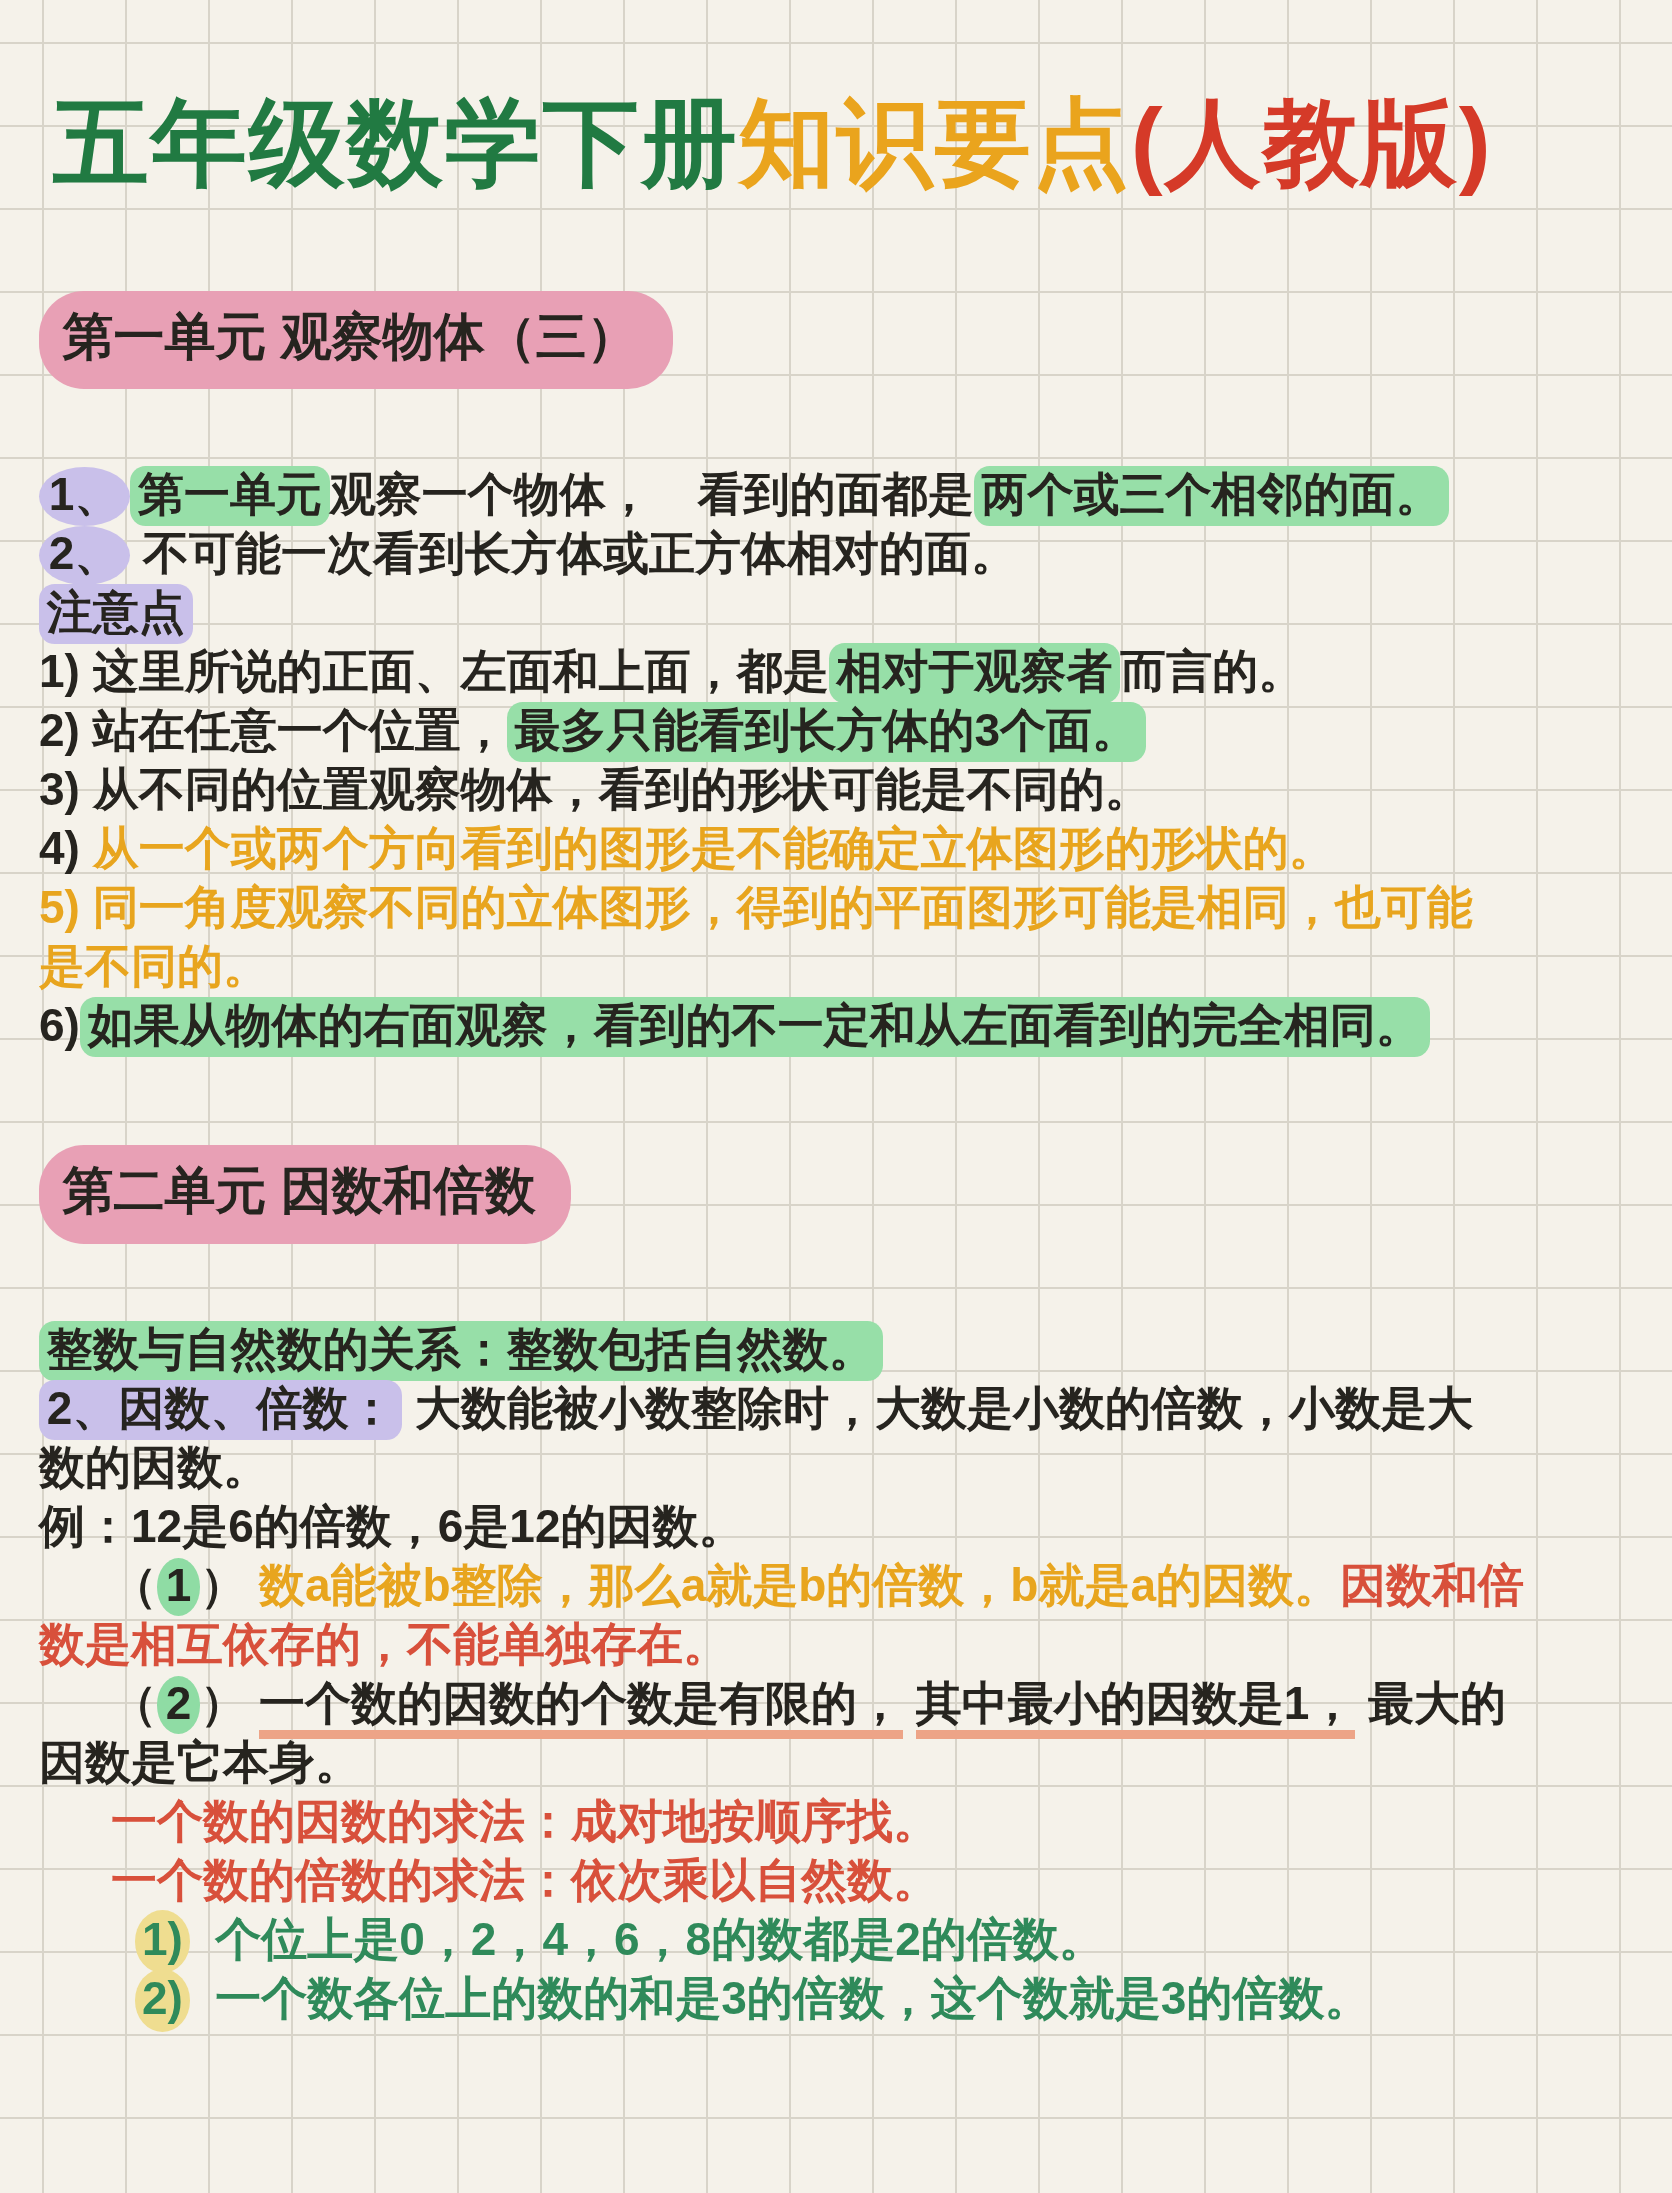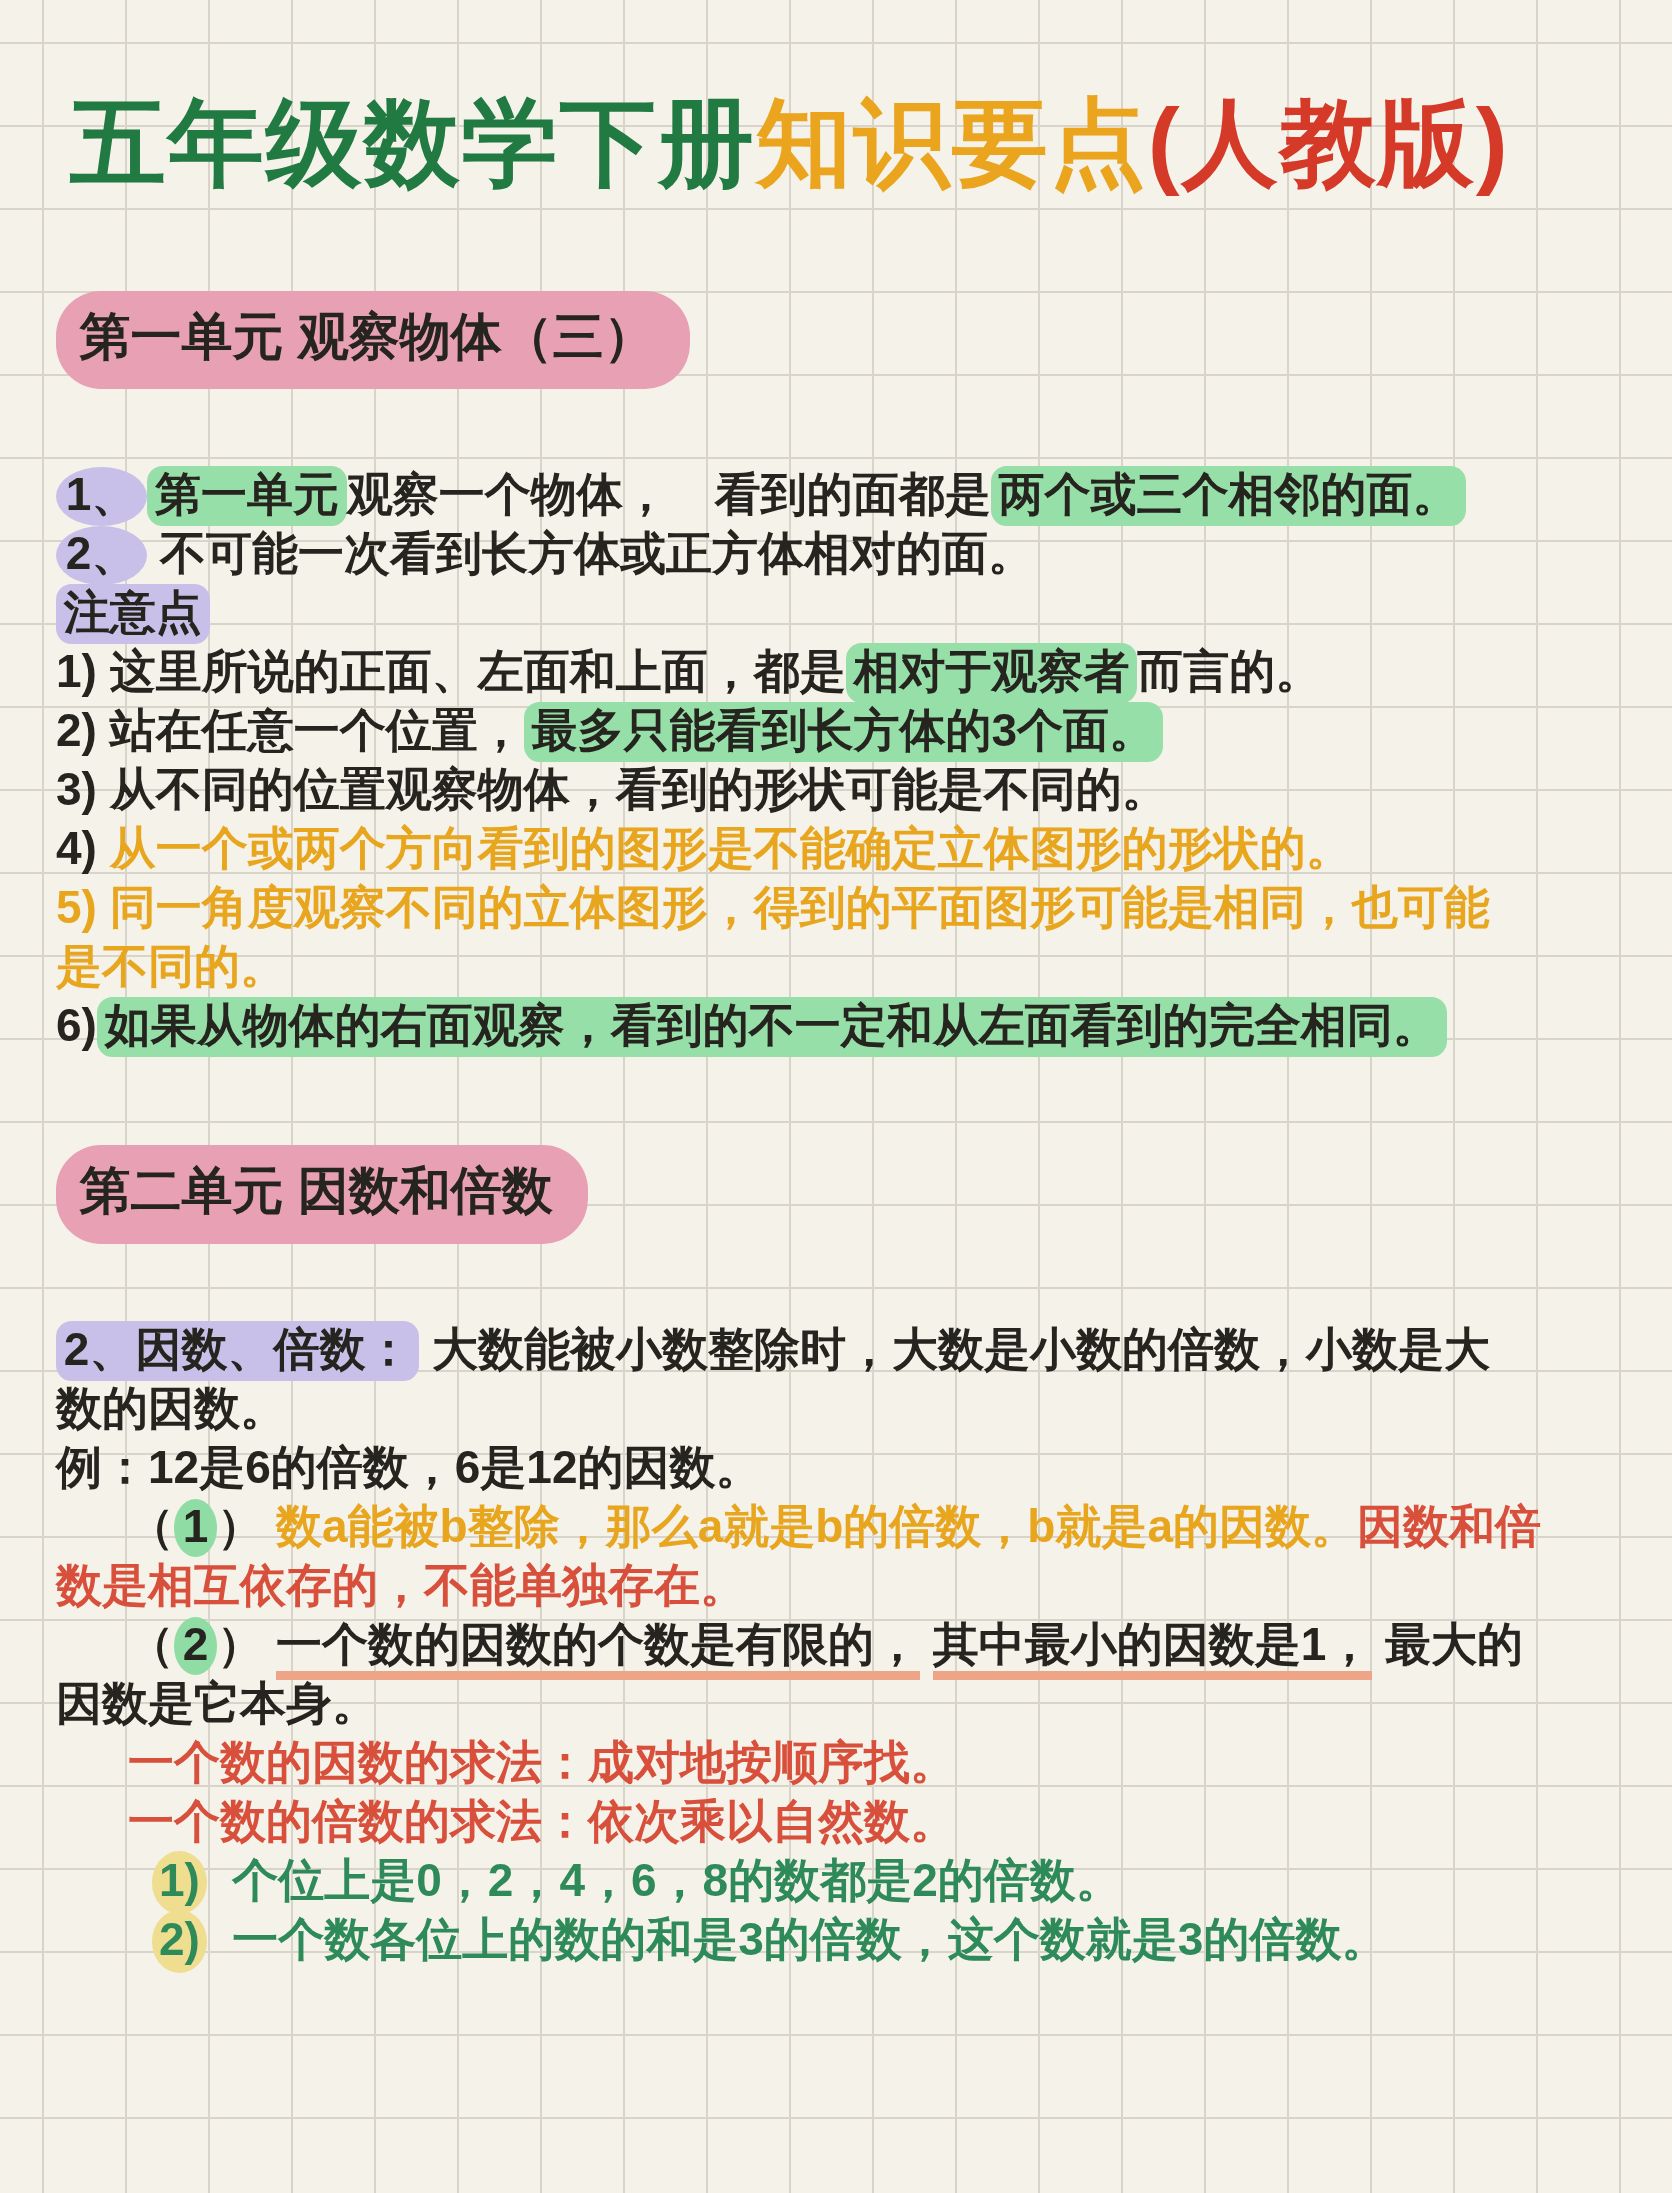--- a/index.html
+++ b/index.html
@@ -13,21 +13,21 @@
   .page { position: absolute; inset: 0; }
   .grid-overlay {
     position: absolute; inset: 0;
     background-image:
       linear-gradient(to right, var(--grid-line, #d8d4c9) 2px, transparent 2px),
       linear-gradient(to bottom, var(--grid-line, #d8d4c9) 2px, transparent 2px);
     background-size: 83px 83px;
     background-position: 42px 42px;
   }
   .content {
-    position: absolute; left: 56px; top: 69px; right: 25.5px;
+    position: absolute; left: 39px; top: 69px; right: 25.5px;
   }
   .title {
     margin: 0 0 39px 13.7px;
     font-size: 96px; font-weight: 700; letter-spacing: 2px;
     line-height: 147px; white-space: nowrap;
   }
   .t-green  { color: var(--title-green,  #217a42); }
   .t-orange { color: var(--title-orange, #eaa41d); }
   .t-red    { color: var(--title-red,    #d53a28); }
 
@@ -100,20 +100,21 @@
           <div class="line ind-0"><span>1) 这里所说的正面、左面和上面，都是</span><span class="hl-green">相对于观察者</span><span>而言的。</span></div>
           <div class="line ind-0"><span>2) 站在任意一个位置，</span><span class="hl-green">最多只能看到长方体的3个面。</span></div>
           <div class="line ind-0"><span>3) 从不同的位置观察物体，看到的形状可能是不同的。</span></div>
           <div class="line ind-0"><span>4)</span><span class="orange"> 从一个或两个方向看到的图形是不能确定立体图形的形状的。</span></div>
           <div class="line ind-0"><span class="orange">5) 同一角度观察不同的立体图形，得到的平面图形可能是相同，也可能</span></div>
           <div class="line ind-0"><span class="orange">是不同的。</span></div>
           <div class="line ind-0"><span>6)</span><span class="hl-green">如果从物体的右面观察，看到的不一定和从左面看到的完全相同。</span></div>
         </section>
         <section class="section">
           <div class="pill-wrap"><div class="pill">第二单元 因数和倍数</div></div>
+          <div class="line ind-0"><span class="hl-green">整数与自然数的关系：整数包括自然数。</span></div>
           <div class="line ind-0"><span class="hl-purple">2、因数、倍数：</span><span> 大数能被小数整除时，大数是小数的倍数，小数是大</span></div>
           <div class="line ind-0"><span>数的因数。</span></div>
           <div class="line ind-0"><span>例：12是6的倍数，6是12的因数。</span></div>
           <div class="line ind-1"><span>（</span><span class="circle-green">1</span><span>）</span><span> </span><span class="orange">数a能被b整除，那么a就是b的倍数，b就是a的因数。</span><span class="red">因数和倍</span></div>
           <div class="line ind-0"><span class="red">数是相互依存的，不能单独存在。</span></div>
           <div class="line ind-1"><span>（</span><span class="circle-green">2</span><span>）</span><span> </span><span class="u-pink">一个数的因数的个数是有限的，</span><span> </span><span class="u-pink">其中最小的因数是1，</span><span> 最大的</span></div>
           <div class="line ind-0"><span>因数是它本身。</span></div>
           <div class="line ind-1"><span class="red">一个数的因数的求法：成对地按顺序找。</span></div>
           <div class="line ind-1"><span class="red">一个数的倍数的求法：依次乘以自然数。</span></div>
           <div class="line ind-2"><span class="circle-yellow green">1)</span><span class="green">  个位上是0，2，4，6，8的数都是2的倍数。</span></div>

